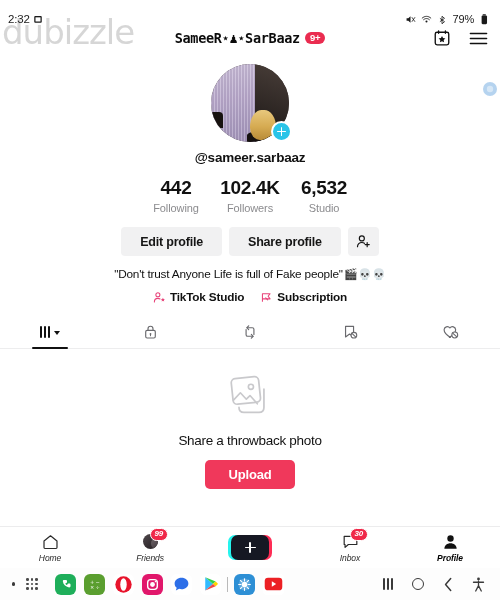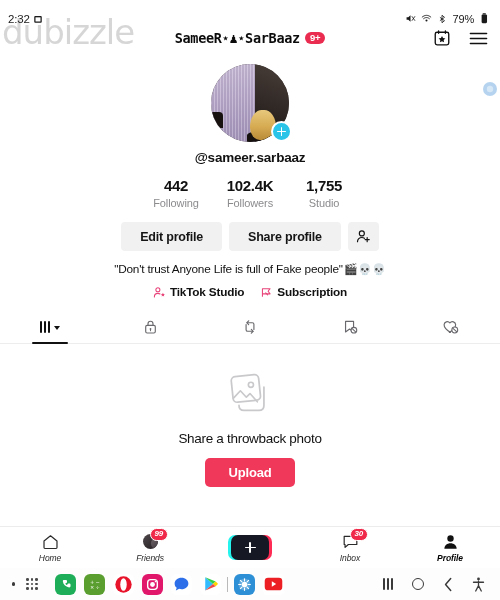--- a/index.html
+++ b/index.html
@@ -14,21 +14,21 @@
 
   
   .statusbar {
     height:22px; flex:0 0 22px; display:flex; align-items:center;
     justify-content:space-between; padding:16px 10px 0 8px;
     font-size:11px; color:#1a1a1a; position:relative; z-index:5;
   }
   .sb-left { display:flex; align-items:center; gap:3px; }
   .sb-time { font-size:11.5px; font-weight:400; letter-spacing:-0.2px; }
   .sb-ico { width:11px; height:11px; display:inline-flex; align-items:center; justify-content:center; }
-  .sb-right { display:flex; align-items:flex-start; gap:5px; font-size:11px; }
+  .sb-right { display:flex; align-items:flex-end; gap:5px; font-size:11px; }
   .sb-batt-txt { font-size:11px; letter-spacing:-0.2px; }
 
   
   .watermark {
     position:absolute; left:2px; top:12px;
     font-size:34px; font-weight:400; letter-spacing:-1px;
     color:rgba(120,120,120,0.30); z-index:9; pointer-events:none;
     font-family:"DejaVu Sans", sans-serif;
   }
 
@@ -86,21 +86,21 @@
     display:flex; align-items:center; justify-content:center; cursor:pointer;
   }
   .plus-btn::before, .plus-btn::after { content:""; position:absolute; background:#fff; border-radius:1px; }
   .plus-btn::before { width:9px; height:1.8px; }
   .plus-btn::after { width:1.8px; height:9px; }
 
   .handle { margin-top:8px; font-size:13.5px; font-weight:700; color:#111; letter-spacing:-0.2px; }
 
   .stats { display:flex; align-items:flex-start; margin-top:12px; gap:0; }
   .stat { display:flex; flex-direction:column; align-items:center; width:74px; cursor:pointer; }
-  .stat-num { font-size:15px; font-weight:700; color:#111; letter-spacing:-0.3px; }
+  .stat-num { font-size:19px; font-weight:700; color:#111; letter-spacing:-0.3px; }
   .stat-lbl { font-size:11px; color:#8b8b8e; margin-top:3px; letter-spacing:-0.1px; }
 
   .btnrow { display:flex; align-items:center; gap:7px; margin-top:13px; }
   .gbtn {
     background:#f1f1f2; border:none; border-radius:4px;
     height:29px; padding:0 19px; font-size:12.5px; font-weight:700;
     color:#151515; cursor:pointer; font-family:"Liberation Sans", sans-serif;
     letter-spacing:-0.2px; display:flex; align-items:center; justify-content:center;
   }
   .ibtn {
@@ -285,21 +285,21 @@
     <div class="stats">
       <div class="stat">
         <span class="stat-num">442</span>
         <span class="stat-lbl">Following</span>
       </div>
       <div class="stat">
         <span class="stat-num">102.4K</span>
         <span class="stat-lbl">Followers</span>
       </div>
       <div class="stat">
-        <span class="stat-num">1,755</span>
+        <span class="stat-num">6,532</span>
         <span class="stat-lbl">Studio</span>
       </div>
     </div>
 
     <div class="btnrow">
       <button class="gbtn">Edit profile</button>
       <button class="gbtn">Share profile</button>
       <button class="ibtn">
         <svg width="15" height="15" viewBox="0 0 18 18">
             <circle cx="7" cy="5.3" r="3" stroke="#111" stroke-width="1.4" fill="none"></circle>

